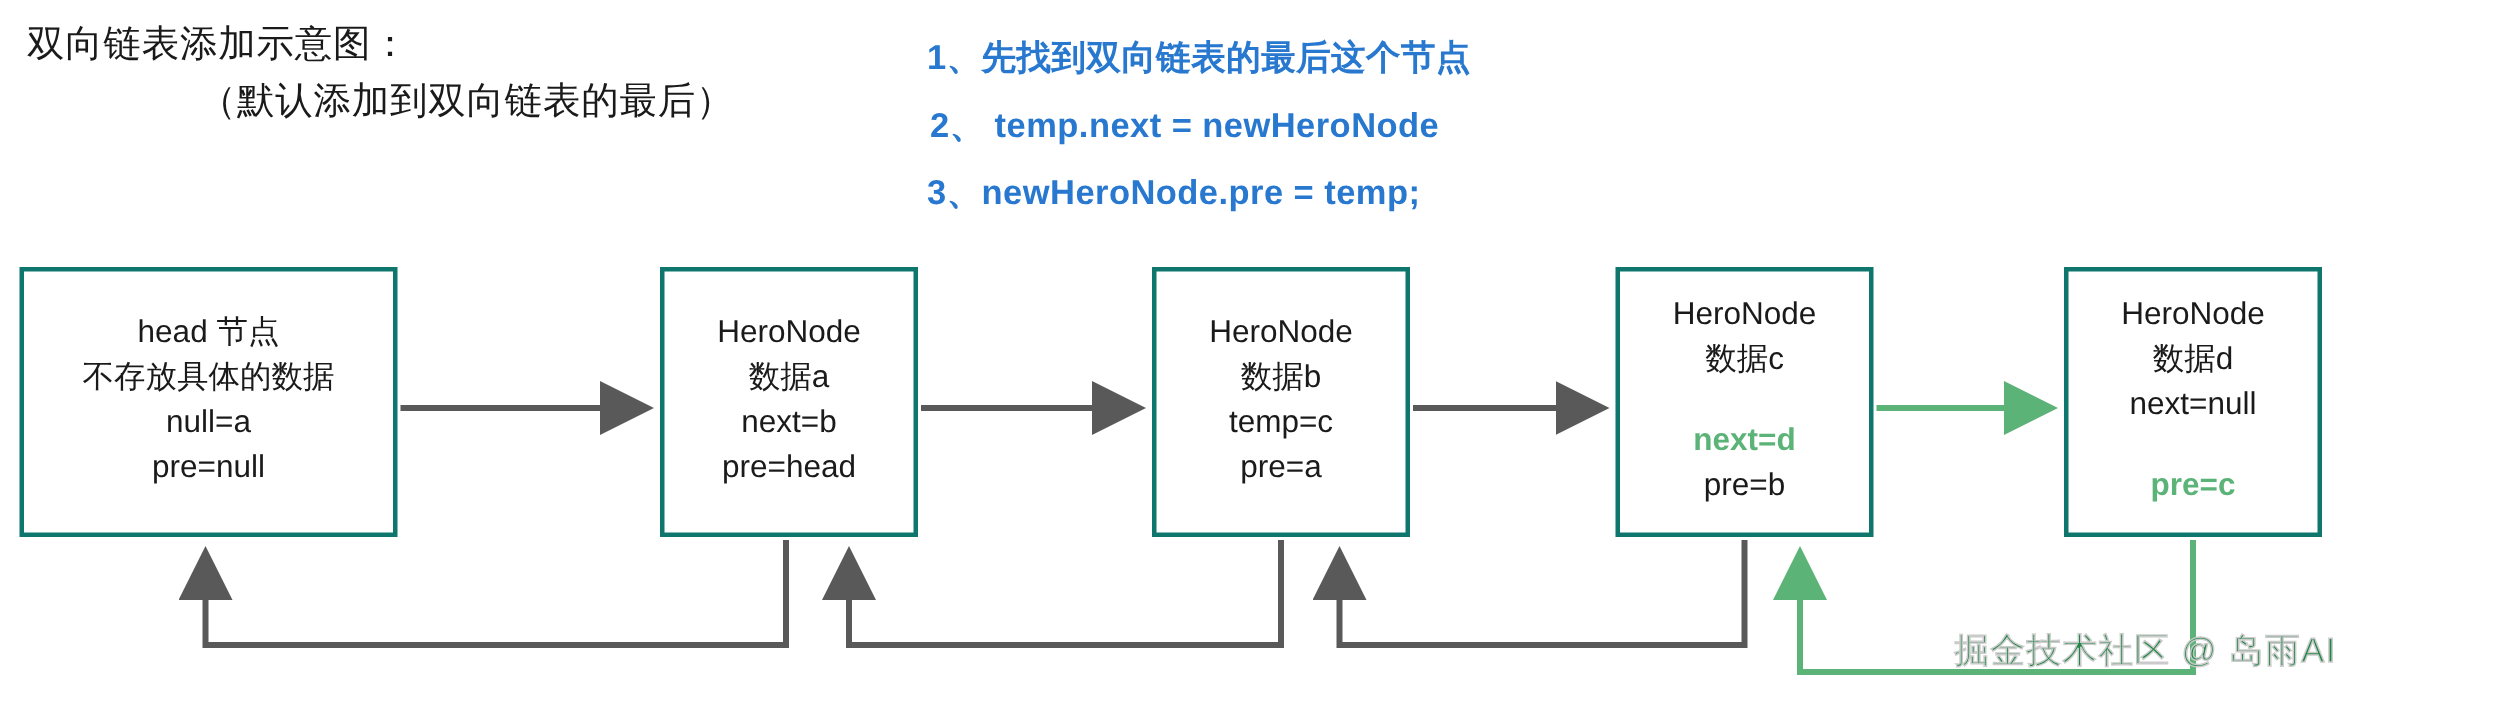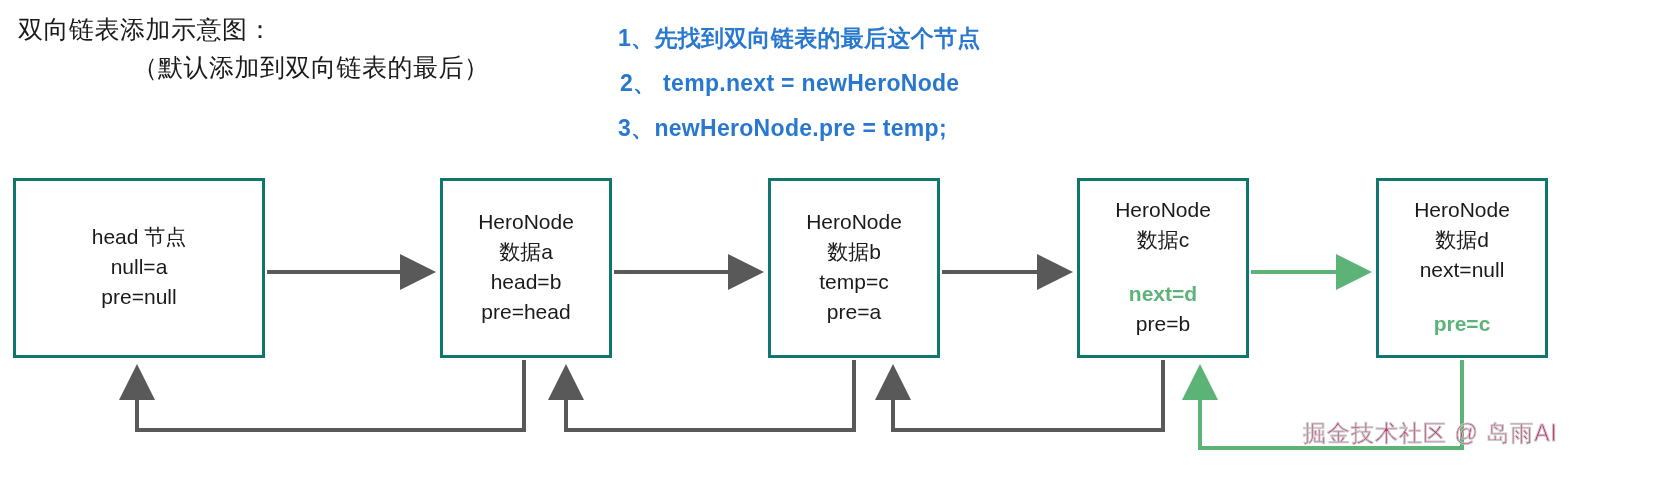--- a/index.html
+++ b/index.html
@@ -92,21 +92,21 @@
     height: 485px;
     pointer-events: none;
   }
 
   
   #watermark {
     position: absolute;
     left: 1303px;
     top: 418px;
     font-size: 23px;
-    color: #be185d;
+    color: #15803d;
     -webkit-text-stroke: 1px #c9c9c9;
     letter-spacing: 1px;
     white-space: nowrap;
     opacity: 0.95;
   }
 </style>
 </head>
 <body>
 
 <div id="canvas">
@@ -117,28 +117,29 @@
   </div>
 
   <div id="steps-block">
     <div class="step-line step-1">1、先找到双向链表的最后这个节点</div>
     <div class="step-line step-2">2、 temp.next = newHeroNode</div>
     <div class="step-line step-3">3、newHeroNode.pre = temp;</div>
   </div>
 
   <div class="node-box" style="left:13px; top:178px; width:252px; height:180px;">
     <div class="node-line">head 节点</div>
+    <div class="node-line">不存放具体的数据</div>
     <div class="node-line">null=a</div>
     <div class="node-line">pre=null</div>
   </div>
 
   <div class="node-box" style="left:440px; top:178px; width:172px; height:180px;">
     <div class="node-line">HeroNode</div>
     <div class="node-line">数据a</div>
-    <div class="node-line">head=b</div>
+    <div class="node-line">next=b</div>
     <div class="node-line">pre=head</div>
   </div>
 
   <div class="node-box" style="left:768px; top:178px; width:172px; height:180px;">
     <div class="node-line">HeroNode</div>
     <div class="node-line">数据b</div>
     <div class="node-line">temp=c</div>
     <div class="node-line">pre=a</div>
   </div>
 

